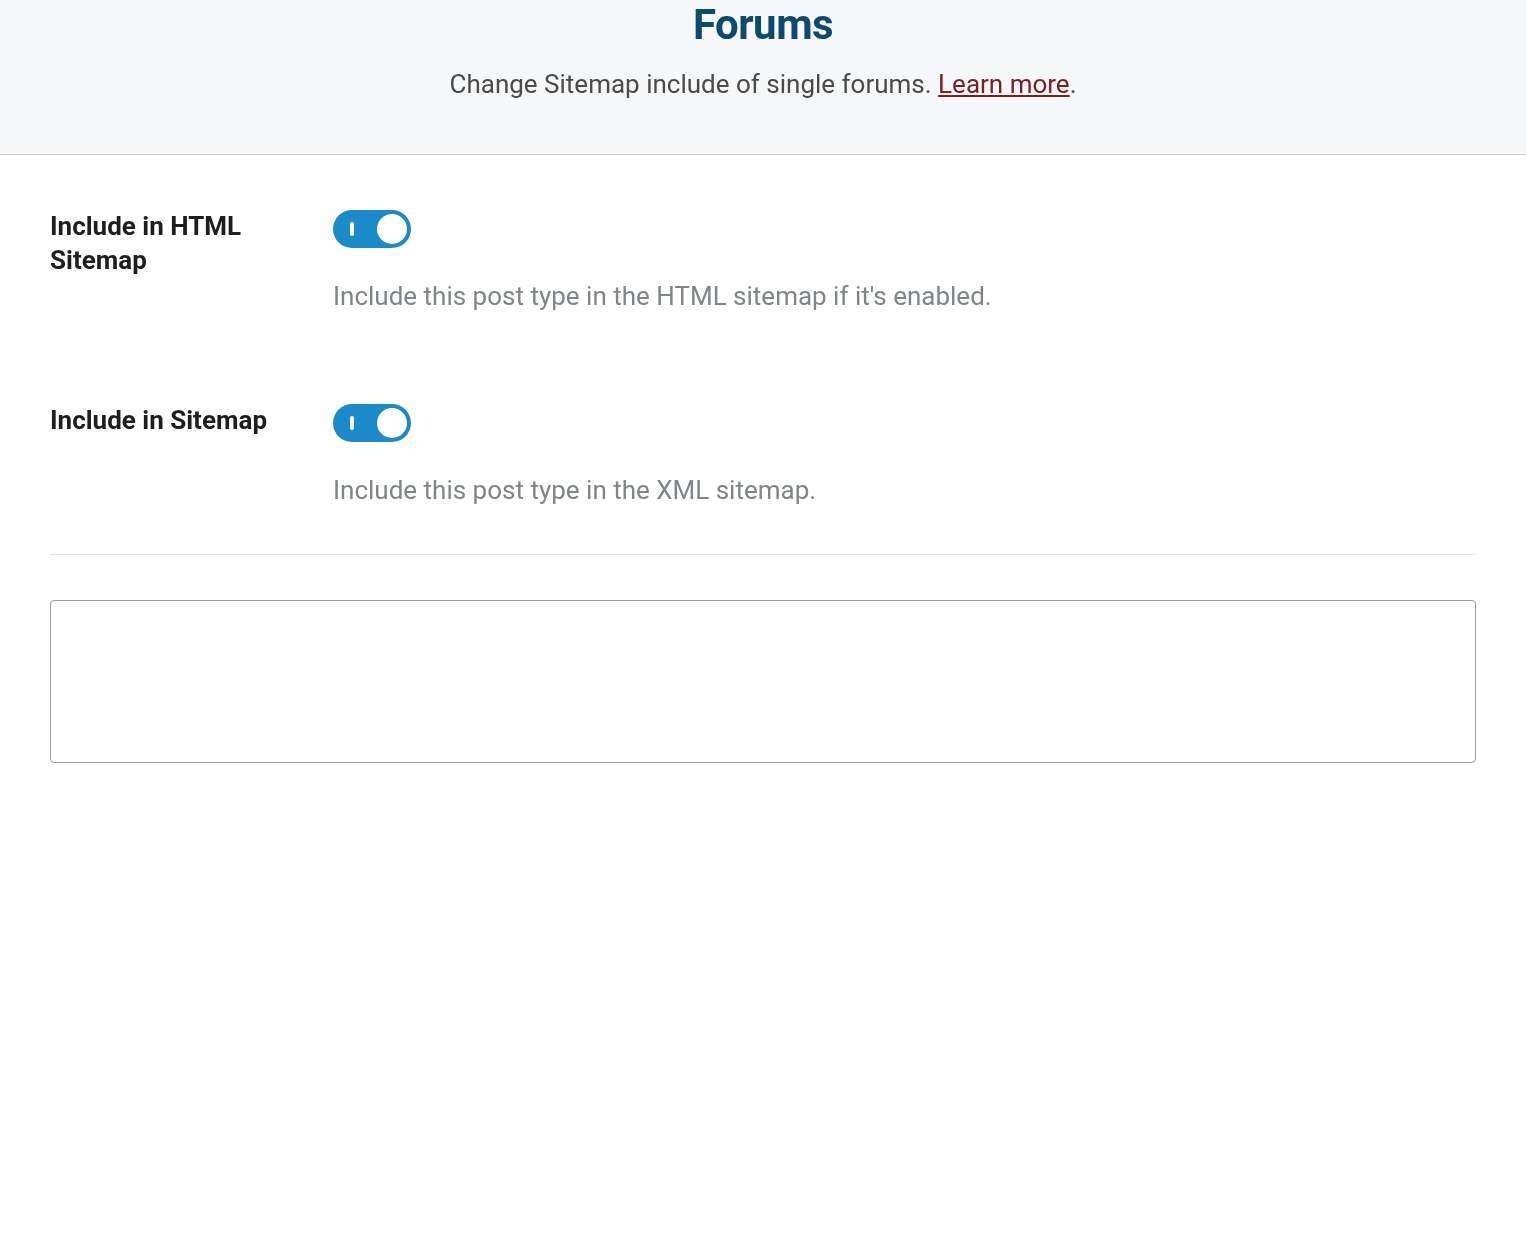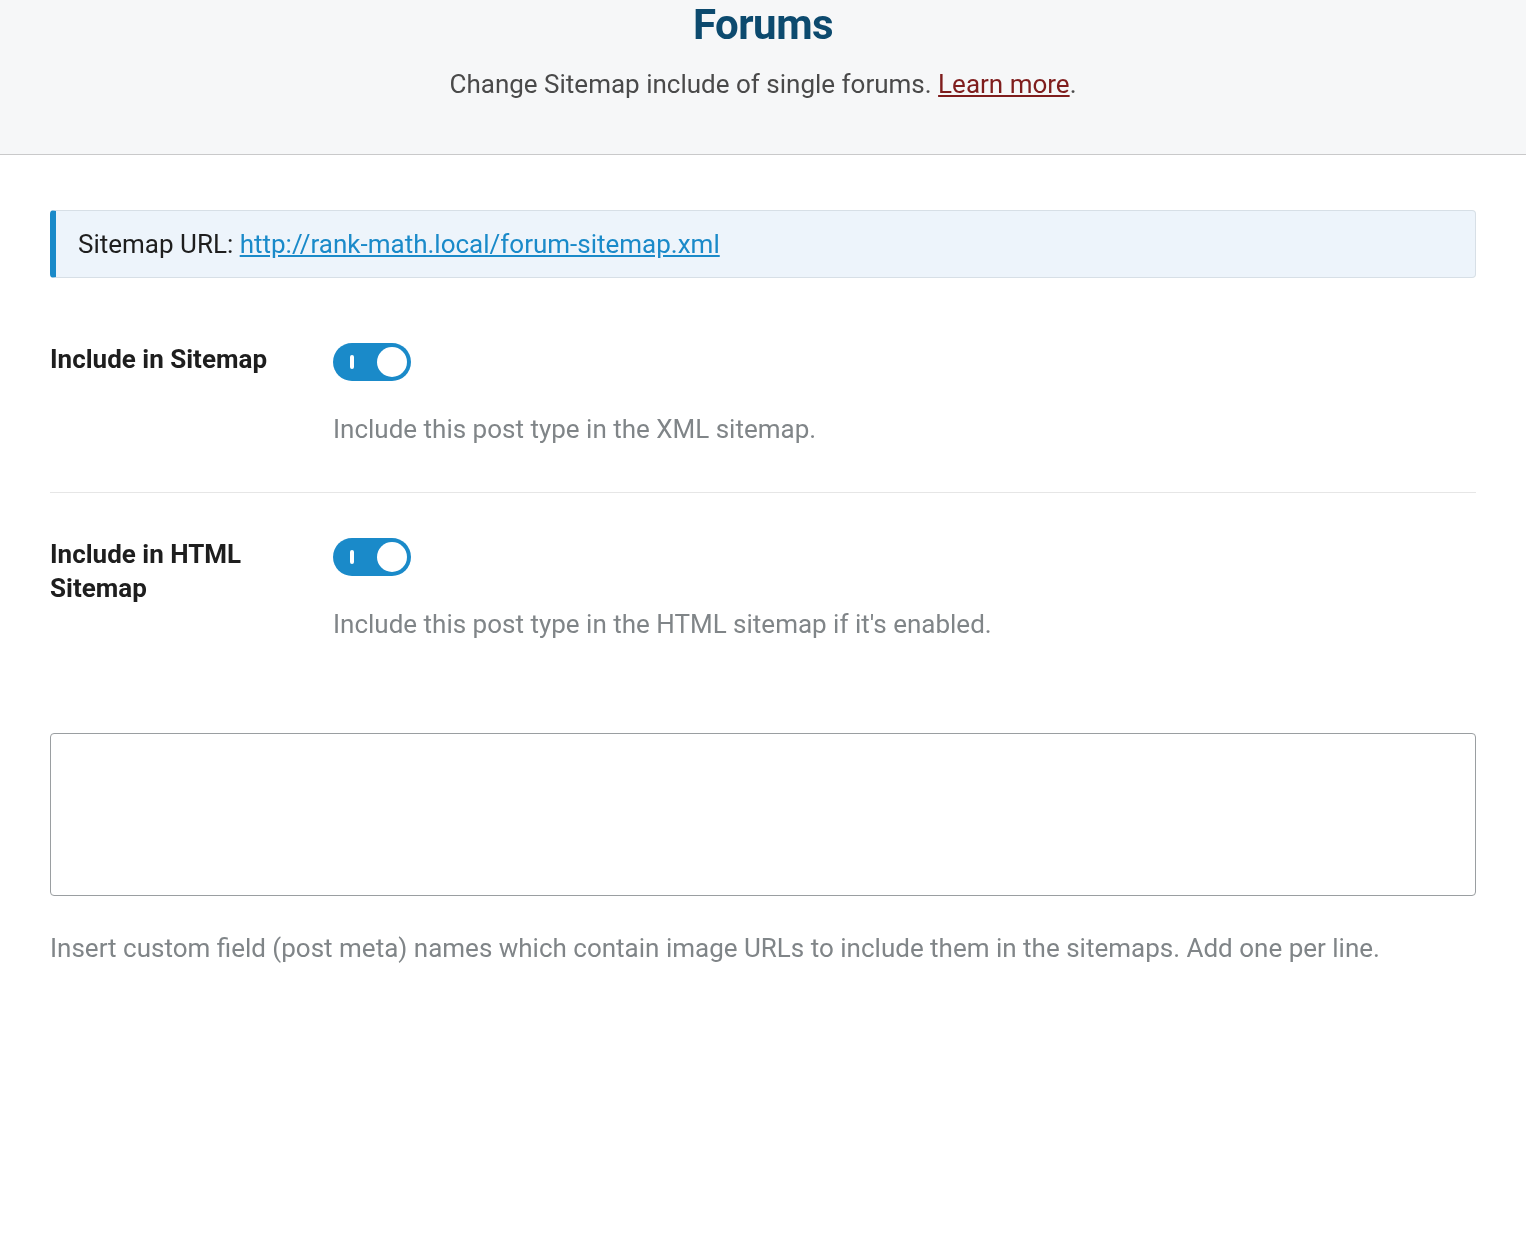--- a/index.html
+++ b/index.html
@@ -122,46 +122,42 @@
   <div class="header-inner">
     <h1 class="page-title">Forums</h1>
     <p class="page-subtitle">
       <span>Change Sitemap include of single forums. </span><a href="#">Learn more</a><span>.</span>
     </p>
   </div>
 </div>
 
 <div class="content">
 
-  <div class="notice-box">
-    <span>Sitemap URL: </span><a href="#">http://rank-math.local/forum-sitemap.xml</a>
+
+  <div class="field-row">
+    <div class="field-label">Include in HTML Sitemap</div>
+    <div class="field-control">
+      <div class="toggle">
+        <span class="toggle-tick"></span>
+        <span class="toggle-knob"></span>
+      </div>
+      <p class="field-description">Include this post type in the HTML sitemap if it's enabled.</p>
+    </div>
   </div>
 
   <div class="field-row divider">
     <div class="field-label">Include in Sitemap</div>
     <div class="field-control">
       <div class="toggle">
         <span class="toggle-tick"></span>
         <span class="toggle-knob"></span>
       </div>
       <p class="field-description">Include this post type in the XML sitemap.</p>
     </div>
   </div>
 
   <div class="field-row">
-    <div class="field-label">Include in HTML Sitemap</div>
-    <div class="field-control">
-      <div class="toggle">
-        <span class="toggle-tick"></span>
-        <span class="toggle-knob"></span>
-      </div>
-      <p class="field-description">Include this post type in the HTML sitemap if it's enabled.</p>
-    </div>
-  </div>
-
-  <div class="field-row">
     <div class="field-control">
       <textarea class="textarea-input" value="" style=""></textarea>
-      <p class="field-description">Insert custom field (post meta) names which contain image URLs to include them in the sitemaps. Add one per line.</p>
     </div>
   </div>
 
 </div>
 
 </body></html>

